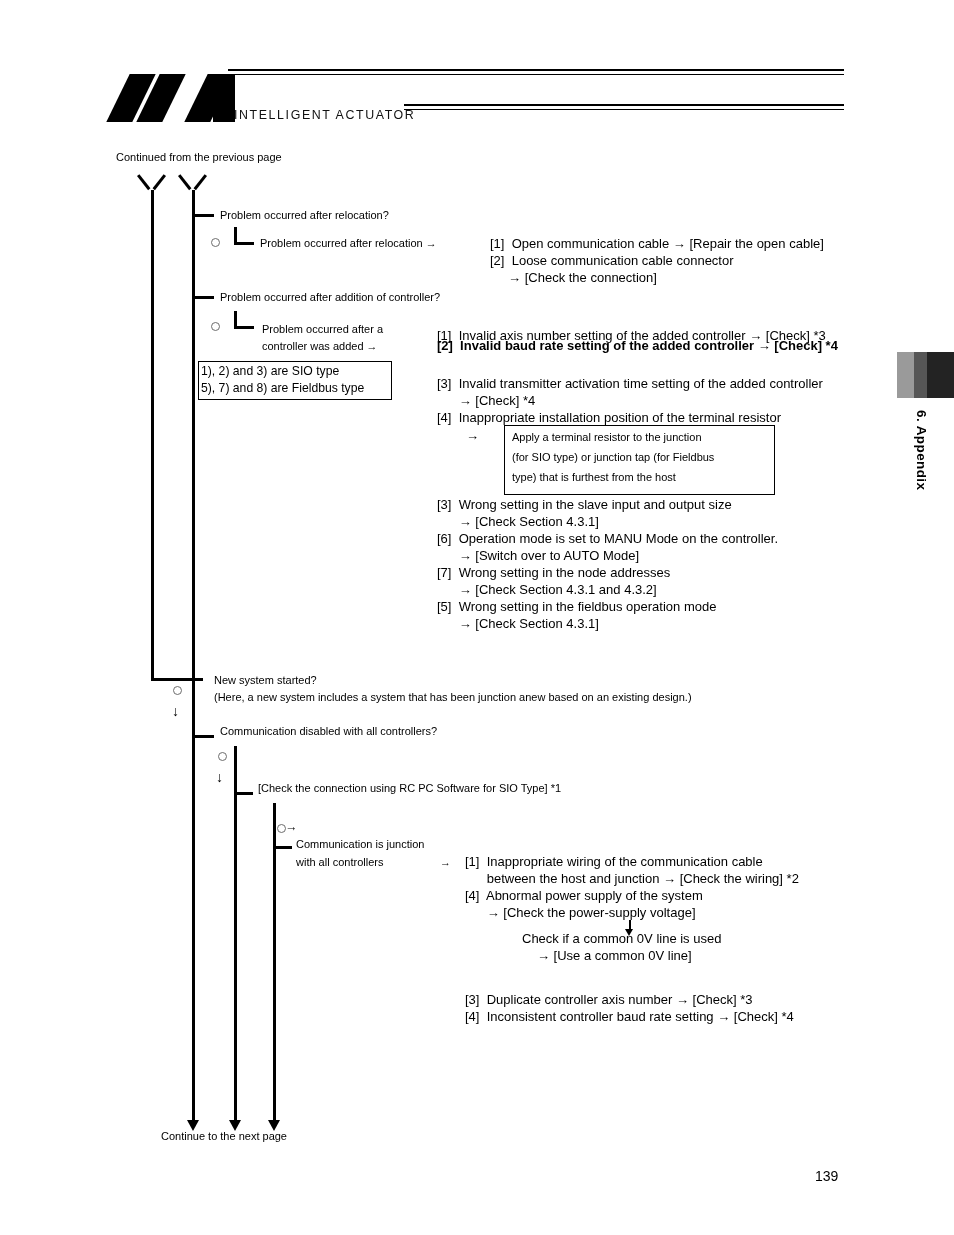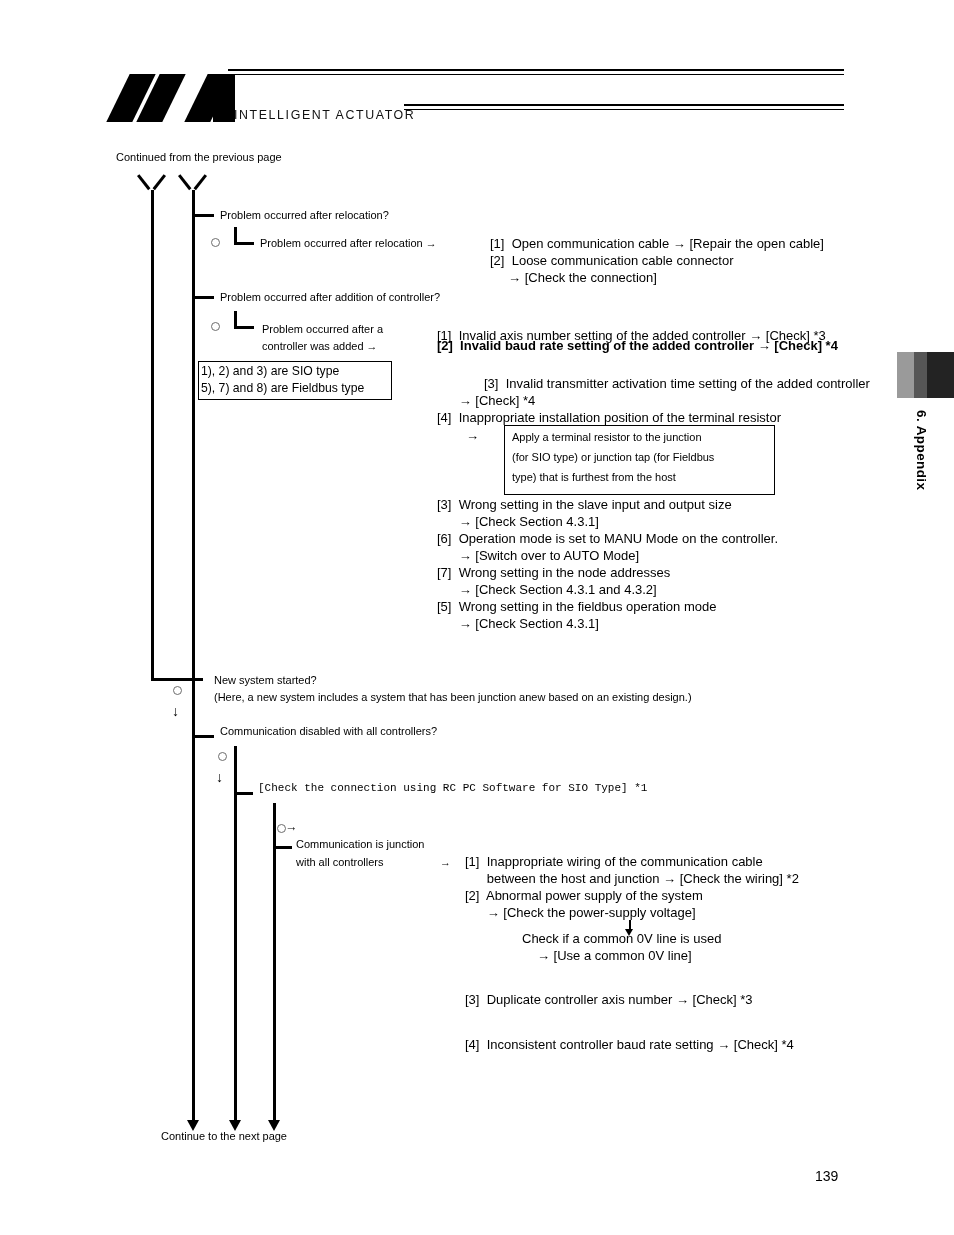--- a/index.html
+++ b/index.html
@@ -121,21 +121,21 @@
 <div class="abs txt" style="left:262px;top:321px;">Problem occurred after a</div>
 <div class="abs txt" style="left:262px;top:338px;">controller was added →</div>
 
 <div class="abs box" style="left:198px;top:361px;width:192px;height:37px;">
   <div class="txt-sm" style="position:absolute;left:2px;top:1px;">1), 2) and 3) are SIO type</div>
   <div class="txt-sm" style="position:absolute;left:2px;top:18px;">5), 7) and 8) are Fieldbus type</div>
 </div>
 
 <div class="abs rightnum" style="left:437px;top:321px;margin-top:6px;">[1]  Invalid axis number setting of the added controller → [Check] *3</div>
 <div class="abs rightnum" style="left:437px;top:337px;font-weight:bold;">[2]  Invalid baud rate setting of the added controller → [Check] *4</div>
-<div class="abs rightnum" style="left:437px;top:375px;margin-left:47px;">[3]  Invalid transmitter activation time setting of the added controller</div>
+<div class="abs rightnum" style="left:437px;top:375px;">[3]  Invalid transmitter activation time setting of the added controller</div>
 <div class="abs rightnum" style="left:437px;top:392px;">      → [Check] *4</div>
 <div class="abs rightnum" style="left:437px;top:409px;">[4]  Inappropriate installation position of the terminal resistor</div>
 <div class="abs rightnum" style="left:437px;top:427px;">        →</div>
 
 <div class="abs box" style="left:504px;top:425px;width:269px;height:68px;">
   <div class="txt" style="position:absolute;left:7px;top:3px;">Apply a terminal resistor to the junction</div>
   <div class="txt" style="position:absolute;left:7px;top:23px;">(for SIO type) or junction tap (for Fieldbus</div>
   <div class="txt" style="position:absolute;left:7px;top:43px;">type) that is furthest from the host</div>
 </div>
 
@@ -157,45 +157,45 @@
 
 <div class="abs hl" style="left:192px;top:735px;width:22px;"></div>
 <div class="abs txt" style="left:220px;top:723px;">Communication disabled with all controllers?</div>
 
 <div class="abs circ" style="left:218px;top:752px;"></div>
 <div class="abs downarrow" style="left:216px;top:770px;">↓</div>
 
 <div class="abs vl" style="left:234px;top:746px;height:379px;"></div>
 
 <div class="abs hl" style="left:234px;top:792px;width:19px;"></div>
-<div class="abs txt" style="left:258px;top:780px;font-family:Liberation Mono, monospace;">[Check the connection using RC PC Software for SIO Type] *1</div>
+<div class="abs txt" style="left:258px;top:780px;">[Check the connection using RC PC Software for SIO Type] *1</div>
 
 <div class="abs vl" style="left:273px;top:803px;height:322px;"></div>
 
 <div class="abs circ" style="left:277px;top:824px;"></div>
 <div class="abs txt-sm" style="left:285px;top:819px;">→</div>
 
 <div class="abs hl" style="left:273px;top:846px;width:19px;"></div>
 <div class="abs txt" style="left:296px;top:836px;">Communication is junction</div>
 <div class="abs txt" style="left:296px;top:854px;">with all controllers</div>
 <div class="abs txt" style="left:440px;top:854px;">→</div>
 
 <div class="abs rightnum" style="left:465px;top:853px;">[1]  Inappropriate wiring of the communication cable</div>
 <div class="abs rightnum" style="left:465px;top:870px;">      between the host and junction → [Check the wiring] *2</div>
-<div class="abs rightnum" style="left:465px;top:887px;">[2]  Abnormal power supply of the system</div>
+<div class="abs rightnum" style="left:465px;top:887px;">[4]  Abnormal power supply of the system</div>
 <div class="abs rightnum" style="left:465px;top:904px;">      → [Check the power-supply voltage]</div>
 
 <div class="abs vl2" style="left:629px;top:920px;height:12px;"></div>
 <div class="abs" style="left:625px;top:929px;width:0;height:0;border-left:4px solid transparent;border-right:4px solid transparent;border-top:7px solid #000;"></div>
 
 <div class="abs rightnum" style="left:522px;top:930px;">Check if a common 0V line is used</div>
 <div class="abs rightnum" style="left:537px;top:947px;">→ [Use a common 0V line]</div>
 
 <div class="abs rightnum" style="left:465px;top:991px;text-align:center;">[3]  Duplicate controller axis number → [Check] *3</div>
-<div class="abs rightnum" style="left:465px;top:1036px;">[4]  Inconsistent controller baud rate setting → [Check] *4</div>
+<div class="abs rightnum" style="left:465px;top:1008px;">[4]  Inconsistent controller baud rate setting → [Check] *4</div>
 
 <div class="abs arrowhead" style="left:187px;top:1120px;"></div>
 <div class="abs arrowhead" style="left:229px;top:1120px;"></div>
 <div class="abs arrowhead" style="left:268px;top:1120px;"></div>
 
 <div class="abs txt" style="left:161px;top:1128px;">Continue to the next page</div>
 
 <div class="abs" id="pagenum">139</div>
 
 </body></html>

